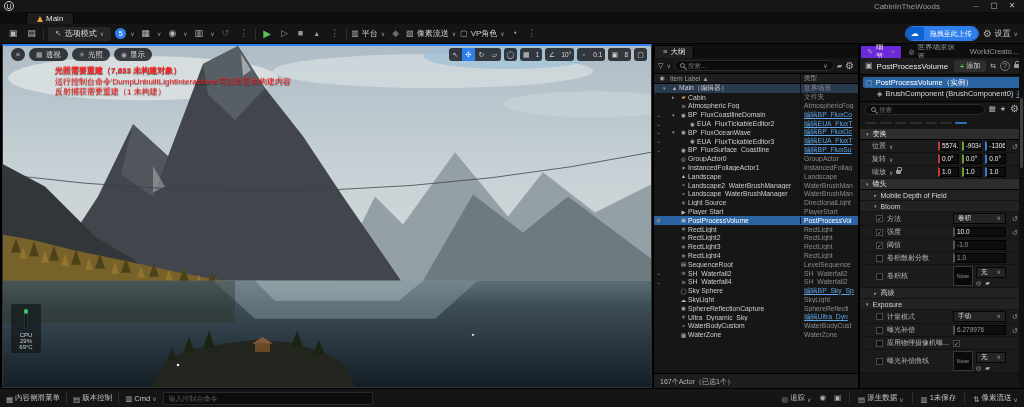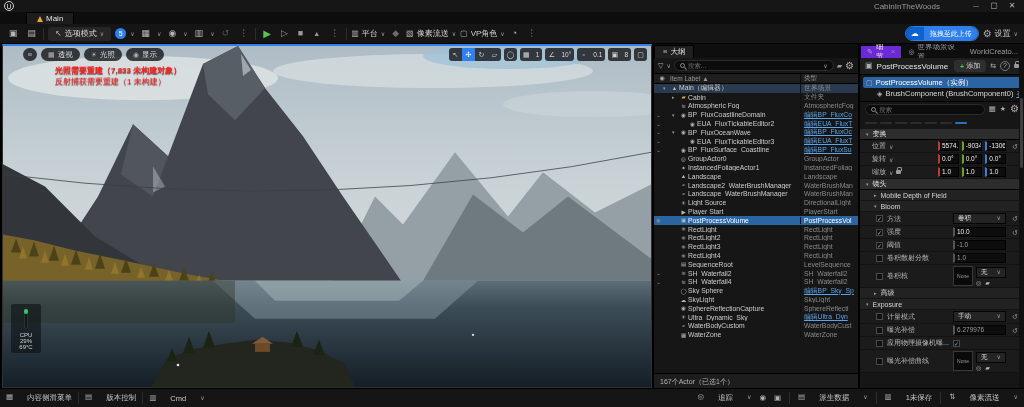--- a/index.html
+++ b/index.html
@@ -48,21 +48,21 @@
 .cloud-btn{margin-left:auto;display:flex;align-items:center;height:15px;border-radius:8px;overflow:hidden;border:1px solid #2f80ed}
 .cloud-ic{background:#0d62d0;color:#fff;width:18px;height:100%;font-size:8px;line-height:14px;text-align:center}
 .cloud-ic::after{content:"☁"}
 .cloud-txt{background:#2f80ed;color:#fff;font-size:7px;padding:0 6px;line-height:14px}
 .i-gear::after{content:"⚙";font-size:10px}
 
 .content{display:flex;height:344px;padding-left:2px;background:#000;gap:2px}
 
 .viewport{width:650px;position:relative;border-top:2px solid #2f80ed;border-left:1px solid #303030;border-right:1px solid #303030;border-bottom:1px solid #303030;background:#222}
 .viewport svg{display:block;width:100%;height:100%}
-.vp-toolbar{position:absolute;top:2px;left:20px;display:flex;gap:4px;align-items:center}
+.vp-toolbar{position:absolute;top:2px;left:8px;display:flex;gap:4px;align-items:center}
 .vp-pill{display:flex;align-items:center;gap:3px;background:rgba(15,17,20,.78);border-radius:8px;height:13px;padding:0 7px;font-size:7.5px;color:#d8d8d8}
 .vp-round{width:14px;justify-content:center;padding:0}
 .i-menu::after{content:"≡"}
 .i-persp::after{content:"▦";font-size:7px}
 .i-lit::after{content:"☀";font-size:7px}
 .i-show::after{content:"◉";font-size:7px}
 .vp-gizmos{position:absolute;top:2px;right:4px;display:flex;gap:3px;align-items:center}
 .gz-group{display:flex;background:rgba(15,17,20,.78);border-radius:3px;overflow:hidden}
 .gz{width:13px;height:13px;font-size:7px;line-height:13px;text-align:center;color:#cfcfcf}
 .gz.on{background:#2f80ed;color:#fff}
@@ -158,21 +158,21 @@
 .i-reset::after{content:"↺"}
 .thumb{width:20px;height:20px;background:#0a0a0a;border:1px solid #383838;color:#9a9a9a;font-size:5px;display:flex;align-items:center;justify-content:center;flex:none}
 .asset-col{display:flex;flex-direction:column;gap:2px;flex:1;min-width:0}
 .asset-icons{display:flex;gap:4px;font-size:6px;color:#9a9a9a}
 .i-use::after{content:"◎"}
 .i-find::after{content:"▰"}
 .det-sb{position:absolute;right:0;top:14px;bottom:0;width:5px;background:#101010}
 .det-sb-thumb{position:absolute;top:40px;right:1px;width:3px;height:70px;background:#3f3f3f;border-radius:2px}
 
 .statusbar{height:19px;background:#151515;border-top:1px solid #000;display:flex;align-items:center;gap:6px;padding:0 6px;font-size:7.5px}
-.sb-item{display:flex;align-items:flex-start;gap:14px;color:#c6c6c6}
+.sb-item{display:flex;align-items:flex-end;gap:2px;color:#c6c6c6}
 .i-drawer::after{content:"▦"}
 .i-log::after{content:"▤"}
 .i-cmd::after{content:"▥"}
 .cmd-input{width:210px;height:13px;background:#0c0c0c;border:1px solid #2a2a2a;border-radius:2px;color:#bbb;font-size:7px;padding:0 5px;font-family:inherit;outline:none}
 .cmd-input::placeholder{color:#5f5f5f}
 .sb-right{margin-left:auto;display:flex;align-items:center;gap:8px}
 .i-trace::after{content:"◎"}
 .i-snap2::after{content:"◉"}
 .i-cam2::after{content:"▣"}
 .i-derived::after{content:"▤"}
@@ -385,20 +385,21 @@
         <span class="gz g-cam ic"></span>
         <span class="gz-num">8</span>
       </div>
       <div class="gz-group">
           <span class="gz g-max ic"></span>
         </div>
     </div>
 
     <div class="vp-warn">
       <div class="w1">光照需要重建（7,833 未构建对象）</div>
+      <div>运行控制台命令'DumpUnbuiltLightInteractions'可以查看未构建内容</div>
       <div>反射捕获需要重建（1 未构建）</div>
     </div>
 
     <div class="vp-stats">
       <div class="gauge">
           <span class="gauge-dot"></span>
         </div>
       <div>CPU</div>
       <div>29%</div>
       <div>69°C</div>
@@ -873,20 +874,21 @@
   <div class="sb-item">
     <span class="ic i-log"></span>
     <span>版本控制</span>
   </div>
   <span class="sep"></span>
   <div class="sb-item">
     <span class="ic i-cmd"></span>
     <span>Cmd</span>
     <span class="ic i-dd"></span>
   </div>
+  <input class="cmd-input" placeholder="输入控制台命令" style="">
   <div class="sb-right">
     <div class="sb-item">
       <span class="ic i-trace"></span>
       <span>追踪</span>
       <span class="ic i-dd"></span>
     </div>
     <span class="ic i-snap2"></span>
     <span class="ic i-cam2"></span>
     <span class="sep"></span>
     <div class="sb-item">

